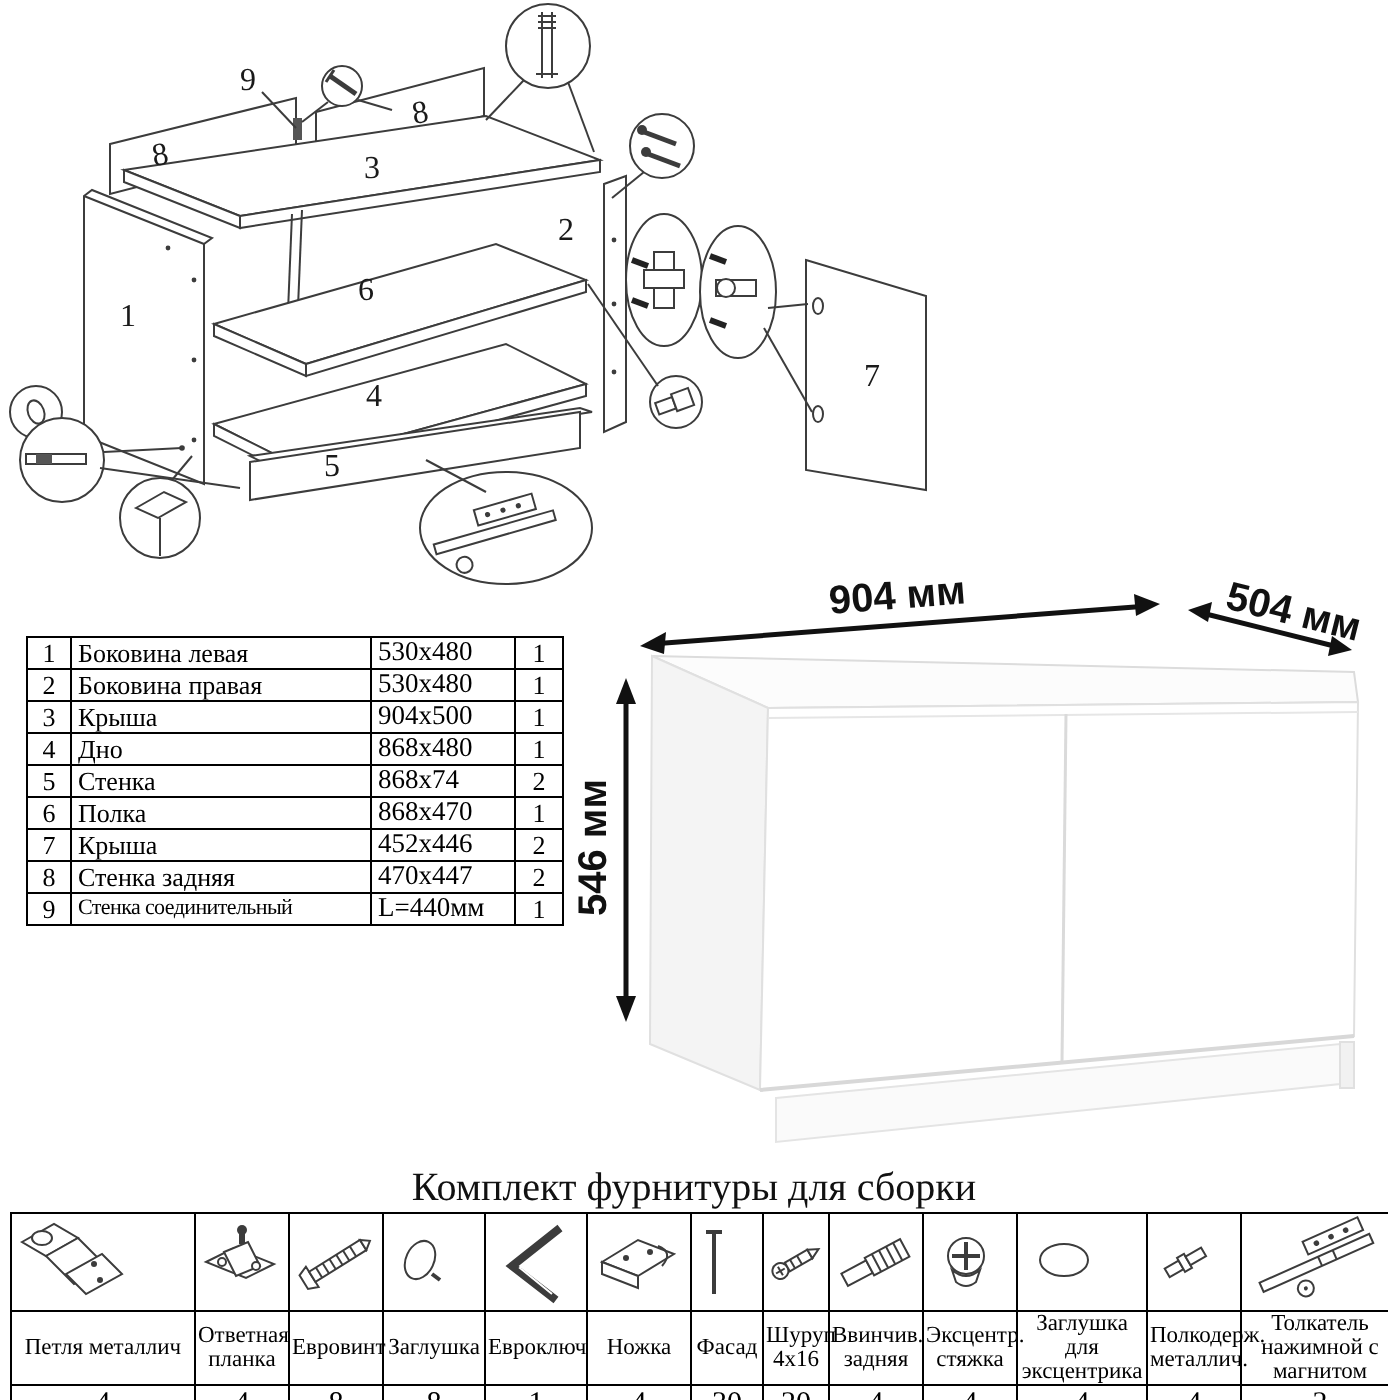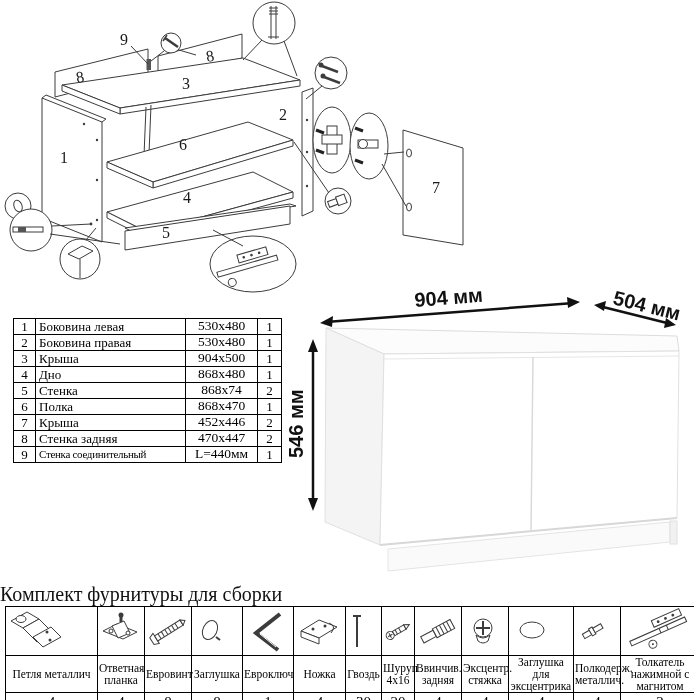--- a/index.html
+++ b/index.html
@@ -6,25 +6,25 @@
   #page{position:relative;width:694px;height:700px;background:#fff;overflow:hidden;
         font-family:"Liberation Serif", serif;color:#000;}
   svg{display:block;}
   .lineart{stroke:#3c3c3c;stroke-width:1;fill:#fff;}
   .num{font-family:"Liberation Serif", serif;font-size:16px;fill:#1a1a1a;}
   
   #parts-table{position:absolute;left:13px;top:318px;border-collapse:collapse;table-layout:fixed;width:268px;}
   #parts-table td{border:1.5px solid #000;font-size:13px;height:15px;padding:0 3px;line-height:1.05;
                   white-space:nowrap;overflow:hidden;}
   #parts-table td.c-num{text-align:center;padding:0;}
-  #parts-table td.c-size{text-align:center;font-size:13.5px;}
+  #parts-table td.c-size{font-size:13.5px;}
   #parts-table td.c-qty{text-align:center;padding:0;}
   #parts-table tr:last-child td.c-name{font-size:11px;letter-spacing:-0.3px;}
   
-  #hw-title{position:absolute;left:0;top:583px;width:694px;text-align:left;
+  #hw-title{position:absolute;left:0;top:583px;width:694px;text-align:center;
             font-size:20px;color:#111;}
   #hw-table{position:absolute;left:5px;top:606px;border-collapse:collapse;table-layout:fixed;width:689px;}
   #hw-table td{border:1.5px solid #000;text-align:center;vertical-align:middle;padding:0 1px;}
   #hw-table tr.r-icon td{height:48px;}
   #hw-table tr.r-label td{height:26px;font-size:11.5px;line-height:1.05;}
   #hw-table tr.r-qty td{height:18px;font-size:15px;}
   .dim-text{font-family:"Liberation Sans", sans-serif;font-weight:bold;font-size:20px;fill:#111;}
 </style>
 </head>
 <body>
@@ -397,21 +397,21 @@
       </svg>
           </td>
     </tr>
     <tr class="r-label">
       <td>Петля металлич</td>
       <td>Ответная планка</td>
       <td>Евровинт</td>
       <td>Заглушка</td>
       <td>Евроключ</td>
       <td>Ножка</td>
-      <td>Гвоздь</td>
+      <td>Фасад</td>
       <td>Шуруп 4x16</td>
       <td>Ввинчив. задняя</td>
       <td>Эксцентр. стяжка</td>
       <td>Заглушка для эксцентрика</td>
       <td>Полкодерж. металлич.</td>
       <td>Толкатель нажимной с магнитом</td>
     </tr>
     <tr class="r-qty">
       <td>4</td>
       <td>4</td>

